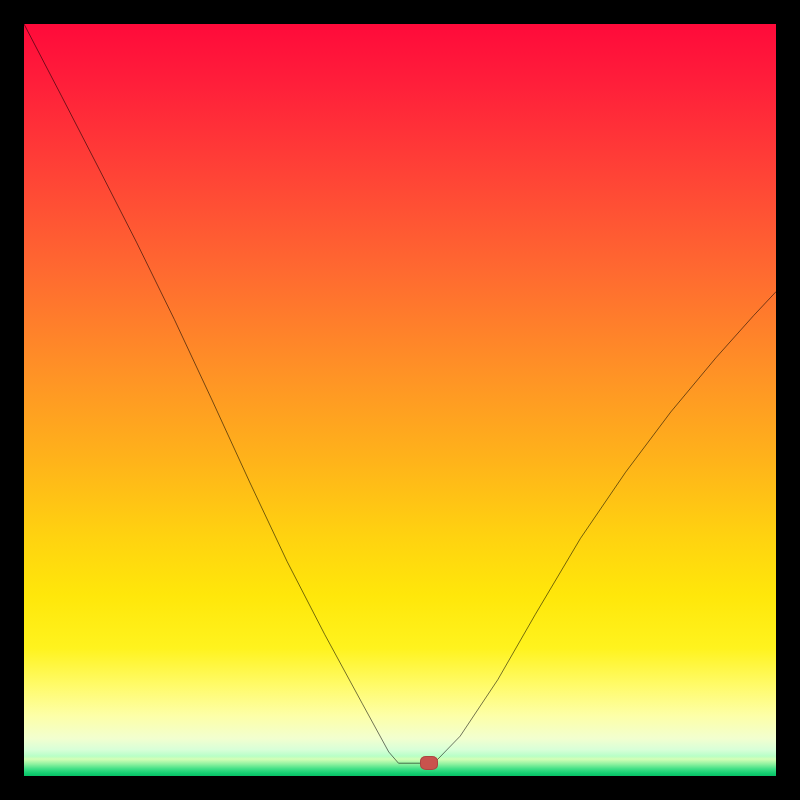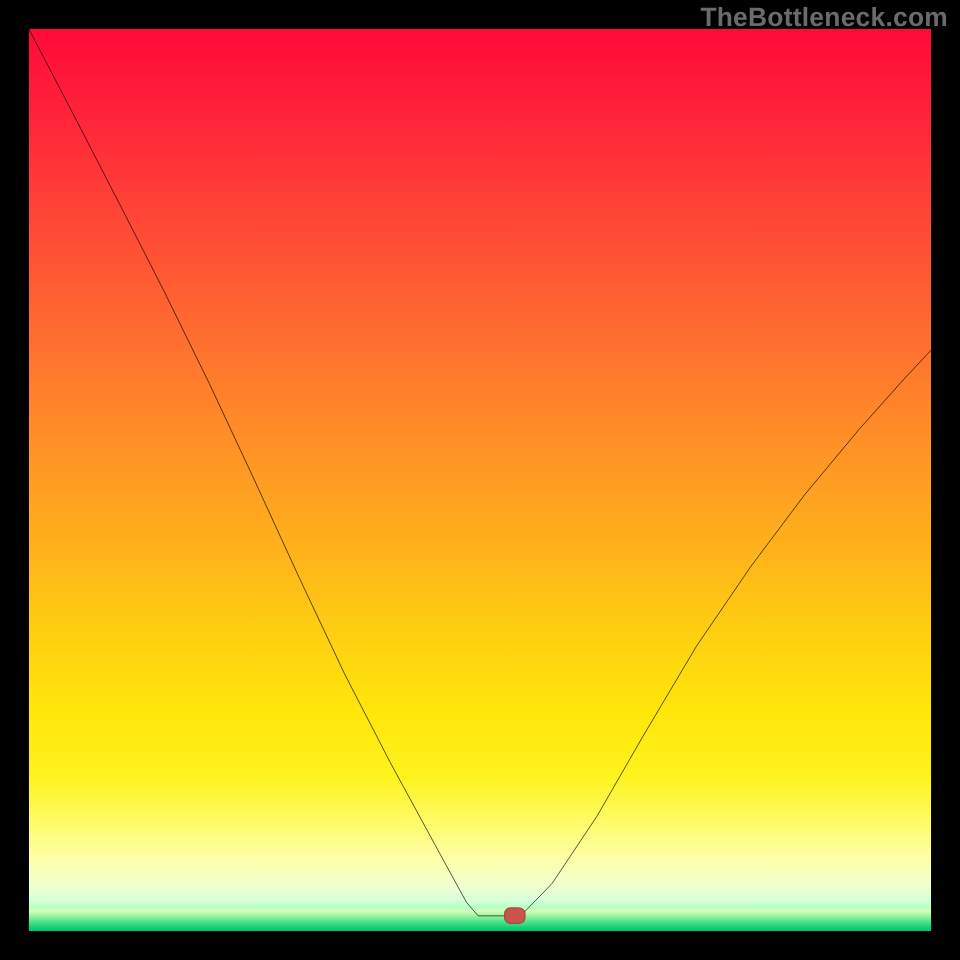--- a/index.html
+++ b/index.html
@@ -95,21 +95,20 @@
     border-radius: 6px / 5px;
     background: #c9534d;
     box-shadow: 0 0 0 1px rgba(0,0,0,0.15) inset;
     transform: translate(-50%, -50%);
   }
 </style>
 </head>
 <body>
 
 <div class="frame">
-  <div class="attribution">TheBottleneck.com</div>
 
   <div class="plot">
     <div class="gradient-main"></div>
     <div class="green-band"></div>
 
     <svg class="curve" viewBox="0 0 100 100" preserveAspectRatio="none">
       <path id="curve-path" d="M0.00 0.00 L5.00 9.60 L10.00 19.30 L15.00 29.10 L20.00 39.30 L25.00 50.00 L30.00 60.90 L35.00 71.50 L40.00 81.20 L45.00 90.40 L48.50 96.80 L49.80 98.30 L53.00 98.30 L54.80 98.00 L58.00 94.70 L63.00 87.20 L68.00 78.50 L74.00 68.40 L80.00 59.60 L86.00 51.60 L92.00 44.40 L97.00 38.80 L100.00 35.60" fill="none" stroke="#000" stroke-width="0.55" stroke-linecap="round" stroke-linejoin="round" vector-effect="non-scaling-stroke"></path>
     </svg>
 
     <div id="marker" class="marker" style="left: 404.576px; top: 739.216px;"></div>

